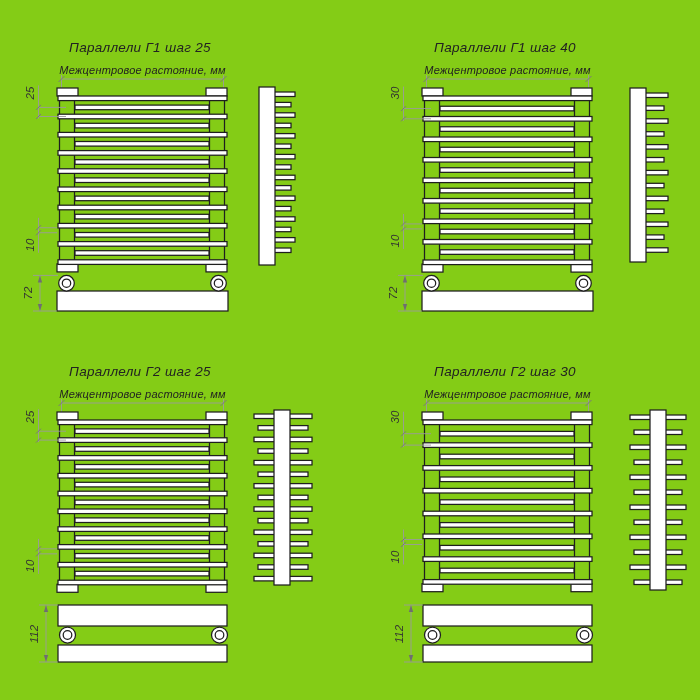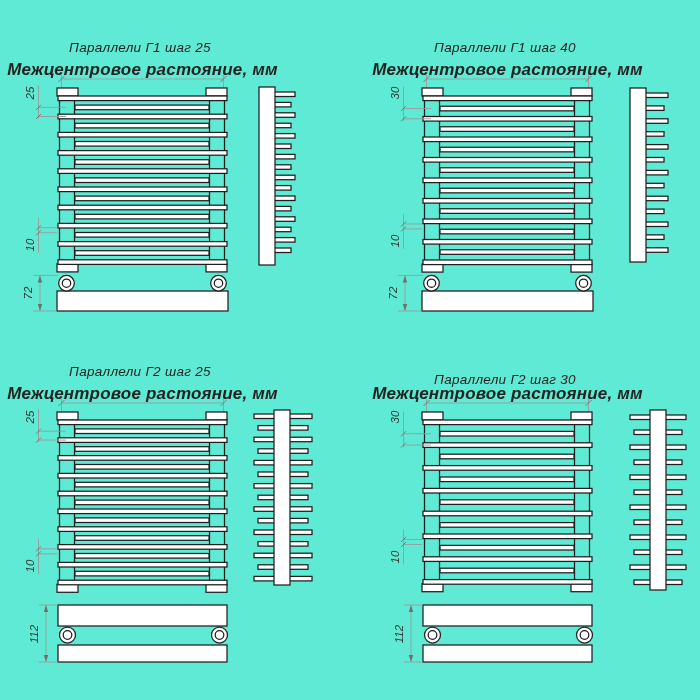--- a/index.html
+++ b/index.html
@@ -1,26 +1,26 @@
 <!DOCTYPE html>
 <html><head>
 <meta charset="utf-8">
 <style>
   html,body{margin:0;padding:0;background:#ffffff;width:700px;height:700px;overflow:hidden;}
-  #stage{position:relative;width:700px;height:700px;background:#5eead4;}
+  #stage{position:relative;width:700px;height:700px;background:#84cc16;}
   svg{position:absolute;left:0;top:0;}
   .ln{stroke:#1f1f1f;stroke-width:1.25;fill:none;}
   .fw{fill:#ffffff;}
   .thin{stroke:#9b9b9b;stroke-width:0.9;fill:none;}
   .tick{stroke:#7a7a7a;stroke-width:1;fill:none;}
   .arrow{fill:#6f6f6f;stroke:none;}
   .lbl{position:absolute;color:#222;font-family:"Liberation Sans",sans-serif;
        font-style:italic;white-space:nowrap;transform:translate(-50%,-50%);}
   .title{font-size:13.5px;letter-spacing:0.3px;}
-  .subtitle{font-size:17px;letter-spacing:0.2px;font-weight:bold;}
+  .subtitle{font-size:11px;letter-spacing:0.2px;}
   .dimnum{font-size:11.5px;color:#333;transform:translate(-50%,-50%) rotate(-90deg);}
 </style>
 </head>
 <body>
 
 <div id="stage">
   <svg id="dwg" width="700" height="700" viewBox="0 0 700 700">
       <g>
         <line x1="61.5" y1="75" x2="61.5" y2="89" class="thin"></line>
         <line x1="223.5" y1="75" x2="223.5" y2="89" class="thin"></line>
@@ -325,18 +325,18 @@
   <div class="lbl dimnum" style="left: 395px; top: 93px;">30</div>
   <div class="lbl dimnum" style="left: 395px; top: 240.925px;">10</div>
   <div class="lbl dimnum" style="left: 393px; top: 293px;">72</div>
 
   <div class="lbl title" style="left: 140px; top: 371px; text-align: center;">Параллели Г2 шаг 25</div>
   <div class="lbl subtitle" style="left: 142.5px; top: 394px;">Межцентровое растояние, мм</div>
   <div class="lbl dimnum" style="left: 30px; top: 417px;">25</div>
   <div class="lbl dimnum" style="left: 30px; top: 565.85px;">10</div>
   <div class="lbl dimnum" style="left: 33.5px; top: 633.5px;">112</div>
 
-  <div class="lbl title" style="left: 505px; top: 379px; text-align: center;">Параллели Г2 шаг 30</div>
+  <div class="lbl title" style="left: 505px; top: 371px; text-align: center;">Параллели Г2 шаг 30</div>
   <div class="lbl subtitle" style="left: 507.5px; top: 394px;">Межцентровое растояние, мм</div>
   <div class="lbl dimnum" style="left: 395px; top: 417px;">30</div>
   <div class="lbl dimnum" style="left: 395px; top: 556.5px;">10</div>
   <div class="lbl dimnum" style="left: 398.5px; top: 633.5px;">112</div>
 </div>
 
 </body></html>

